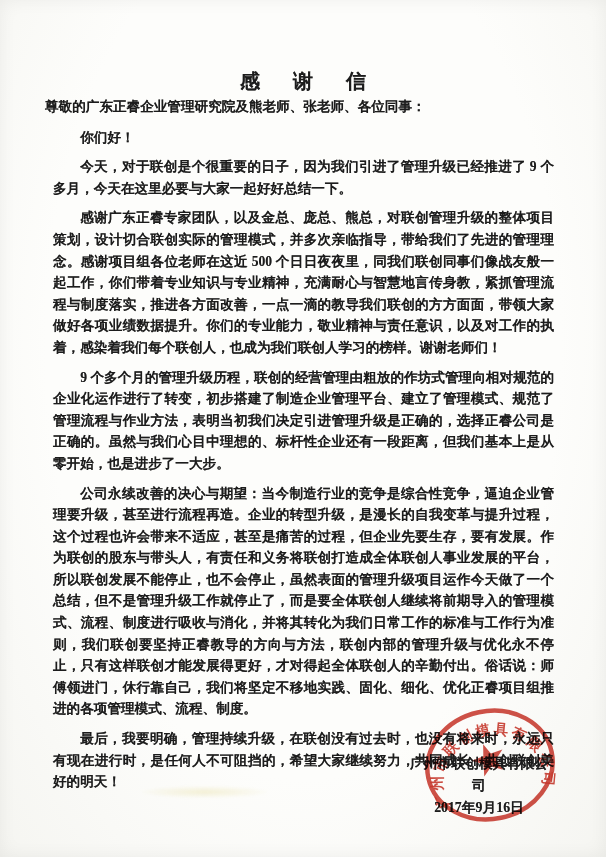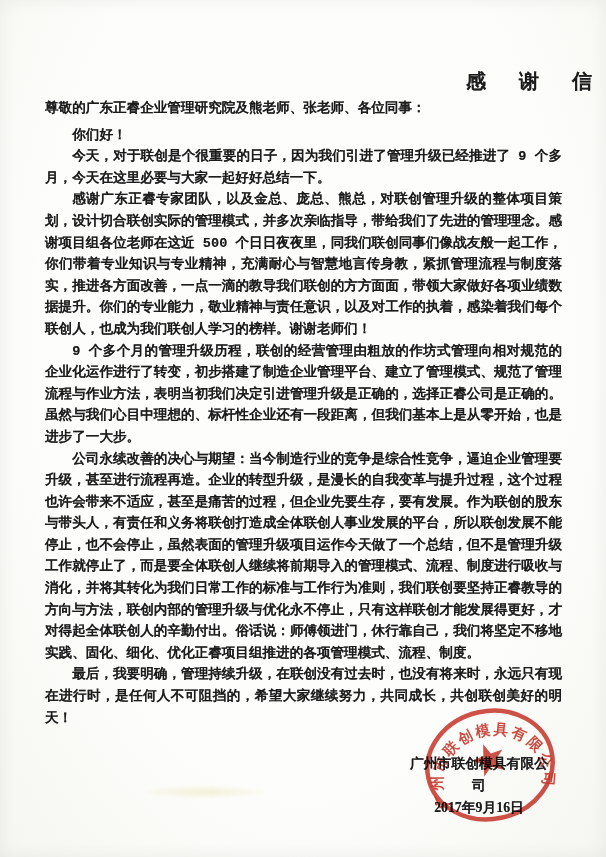--- a/index.html
+++ b/index.html
@@ -9,33 +9,33 @@
     background:#e9e9e7;
   }
   .page{
     position:absolute;inset:0;
     background:
       radial-gradient(ellipse at 50% 40%, #fdfdfb 60%, #f5f5f1 100%);
     box-shadow:inset 0 0 18px rgba(0,0,0,0.06);
   }
   .doc-title{
     position:absolute;top:68px;left:0;right:0;
-    text-align:right;
+    text-align:center;
     font-size:20px;font-weight:700;color:#1c1c1c;
     letter-spacing:14px;text-indent:14px;
     text-shadow:0 0 .5px rgba(0,0,0,.55);
   }
   .content{
     position:absolute;top:97px;left:45px;right:44px;
     font-size:13.6px;line-height:21.6px;
     text-align:justify;color:#1c1c1c;font-weight:700;
     text-shadow:0 0 .4px rgba(20,20,20,.5);
   }
-  .salutation{margin:0 0 6px 0;}
-  .para{margin:0;text-indent:2em;font-family:Liberation Mono, monospace;}
+  .salutation{margin:0 0 6px 0;font-family:Liberation Mono, monospace;}
+  .para{margin:8px;text-indent:2em;}
   .signature{
     position:absolute;top:753px;right:52px;width:150px;
     text-align:center;color:#1c1c1c;font-weight:700;
     font-size:13.8px;line-height:22px;
     text-shadow:0 0 .4px rgba(20,20,20,.5);
   }
   .stamp{
     position:absolute;left:422px;top:706px;width:136px;height:118px;
     mix-blend-mode:multiply;opacity:.92;
     transform:rotate(-12deg);

